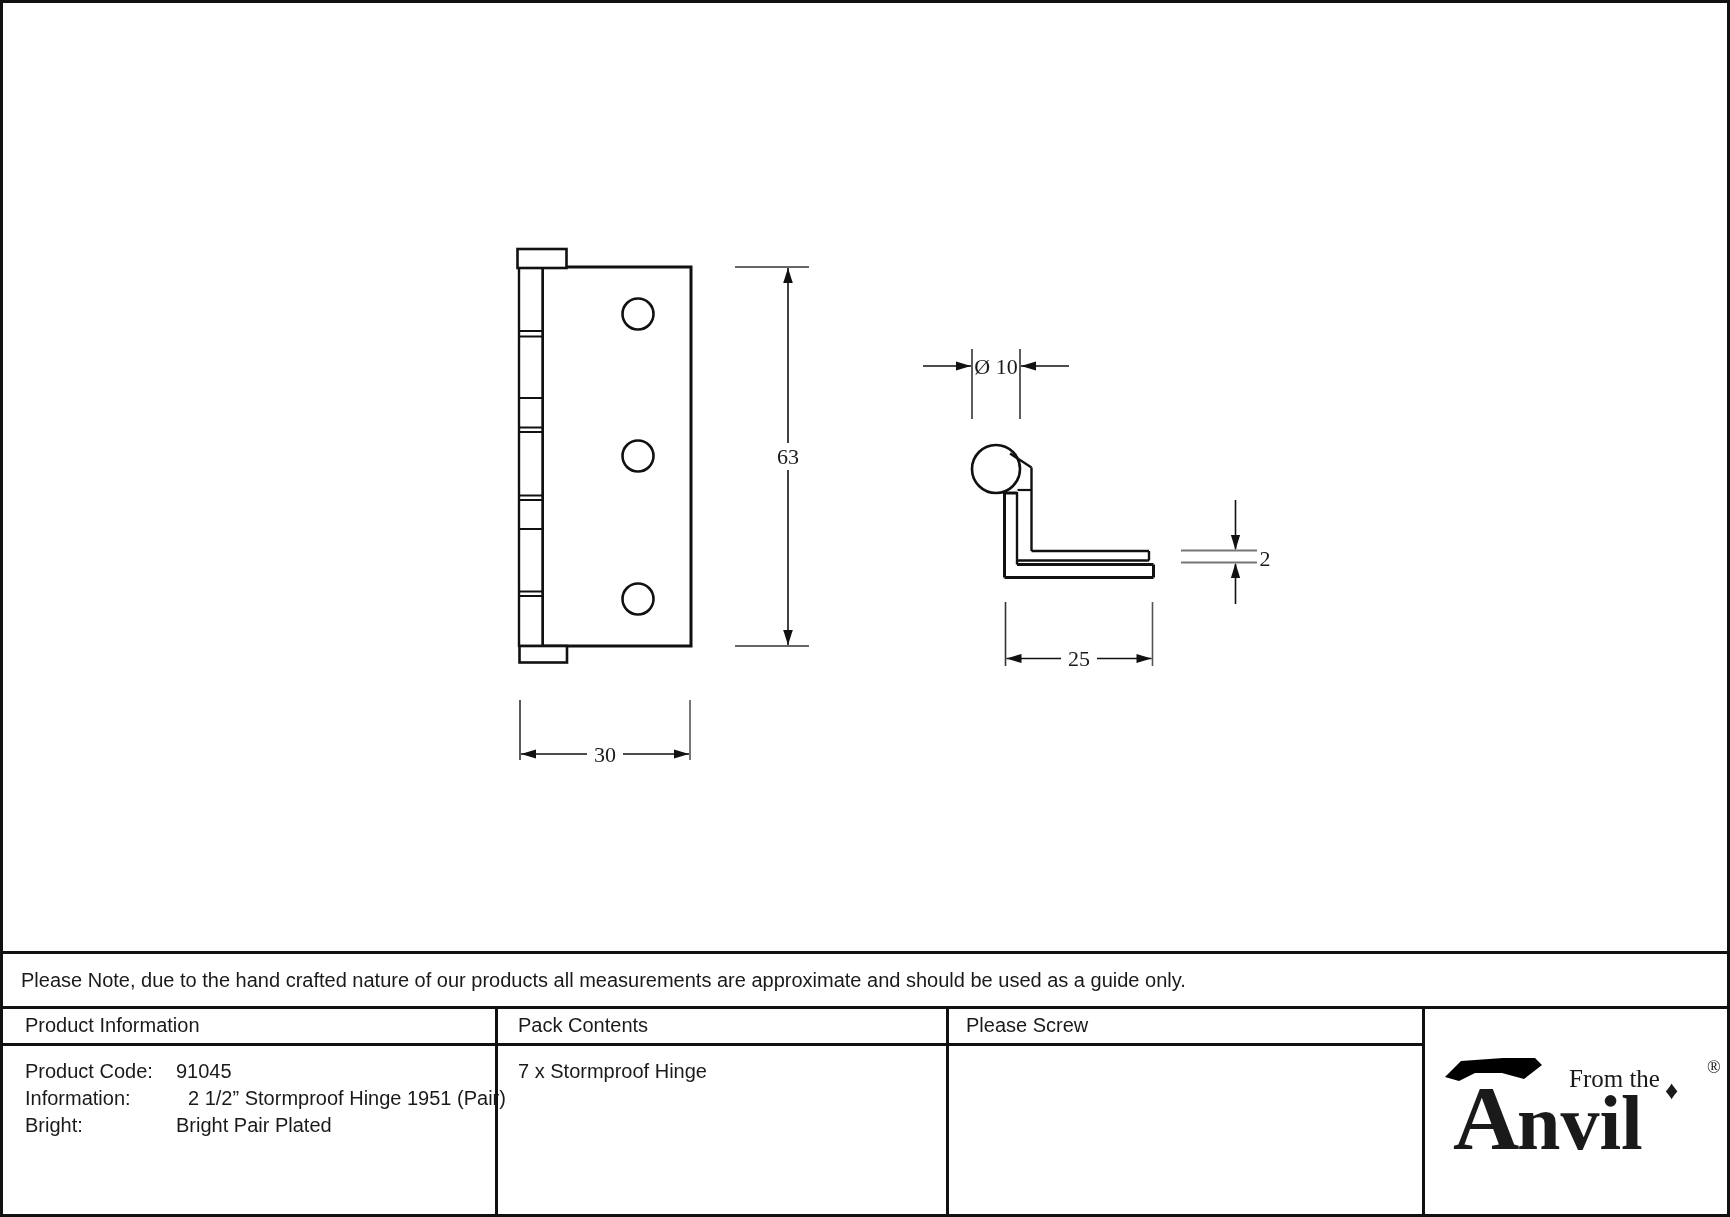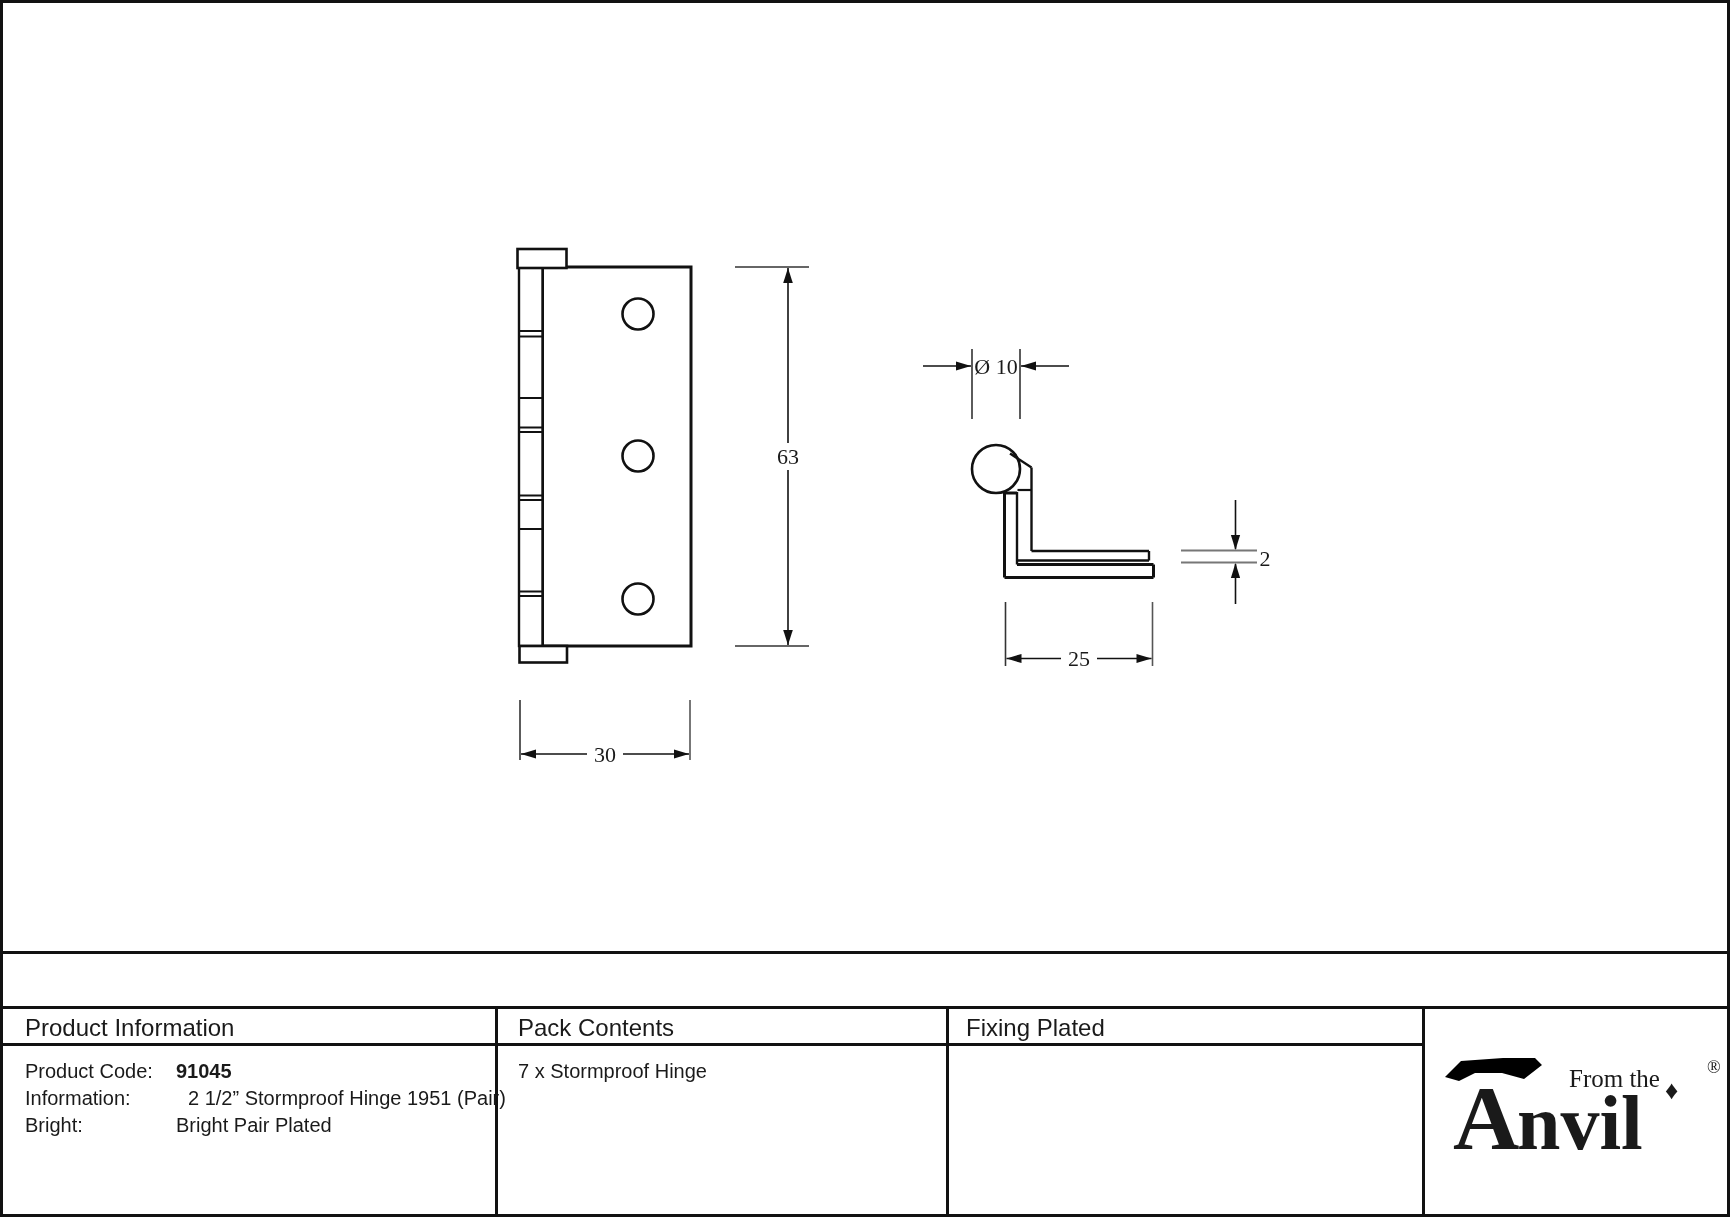--- a/index.html
+++ b/index.html
@@ -14,21 +14,21 @@
     overflow:hidden;
   }
   svg text{font-family:"Liberation Serif",serif;fill:#1a1a1a;}
   .drawing{position:absolute;left:0;top:0;}
   .hline{position:absolute;background:#111;}
   .vline{position:absolute;background:#111;}
   .note-text{
     position:absolute;left:18px;top:964px;width:1600px;
     font-size:20px;line-height:26px;color:#1a1a1a;
   }
-  .th{position:absolute;font-size:24px;color:#1a1a1a;}
+  .th{position:absolute;font-size:20px;color:#1a1a1a;}
   .cell-label{position:absolute;font-size:20px;color:#1a1a1a;}
   .cell-value{position:absolute;font-size:20px;color:#1a1a1a;}
   .logo-wrap{position:absolute;left:1442px;top:1048px;width:280px;height:110px;}
 </style>
 </head>
 <body>
 
 <div class="page">
 
   <svg class="drawing" width="1730" height="950" viewBox="0 0 1730 950">
@@ -129,33 +129,34 @@
       <line x1="1149.5" y1="599" x2="1149.5" y2="663" stroke="#555" stroke-width="1.6"></line>
       <line x1="1003.5" y1="655.5" x2="1148.5" y2="655.5" stroke="#111" stroke-width="1.6"></line>
       <polygon points="1003.5,655.5 1018.5,650.9 1018.5,660.1" fill="#111"></polygon>
       <polygon points="1148.5,655.5 1133.5,650.9 1133.5,660.1" fill="#111"></polygon>
       <rect x="1058" y="642" width="36" height="26" fill="#fff"></rect>
       <text x="1076" y="663" font-size="22" text-anchor="middle">25</text>
     </g>
   </svg>
 
   <div class="hline" style="left:0;top:948px;width:1724px;height:3px;"></div>
+  <div class="note-text">Please Note, due to the hand crafted nature of our products all measurements are approximate and should be used as a guide only.</div>
 
   <div class="hline" style="left:0;top:1003px;width:1724px;height:2.5px;"></div>
   <div class="hline" style="left:0;top:1040px;width:1422px;height:2.5px;"></div>
   <div class="vline" style="left:492px;top:1003px;width:2.5px;height:208px;"></div>
   <div class="vline" style="left:943px;top:1003px;width:2.5px;height:208px;"></div>
   <div class="vline" style="left:1419px;top:1003px;width:3px;height:208px;"></div>
 
   <div class="th" style="left:22px;top:1011px;">Product Information</div>
   <div class="th" style="left:515px;top:1011px;text-align:right;">Pack Contents</div>
-  <div class="th" style="left:963px;top:1011px;">Fixing Plated</div>
+  <div class="th" style="left:963px;top:1011px;">Please Screw</div>
 
   <div class="cell-label" style="left:22px;top:1057px;">Product Code:</div>
-  <div class="cell-value" style="left:173px;top:1057px;font-weight:bold;">91045</div>
+  <div class="cell-value" style="left:173px;top:1057px;">91045</div>
 
   <div class="cell-label" style="left:22px;top:1084px;">Information:</div>
   <div class="cell-value" style="left:173px;top:1084px;margin-left:12px;">2 1/2” Stormproof Hinge 1951 (Pair)</div>
 
   <div class="cell-label" style="left:22px;top:1111px;">Bright:</div>
   <div class="cell-value" style="left:173px;top:1111px;">Bright Pair Plated</div>
 
   <div class="cell-value" style="left:515px;top:1057px;">7 x Stormproof Hinge</div>
 
   <div class="cell-value" style="left:963px;top:1057px;"></div>

